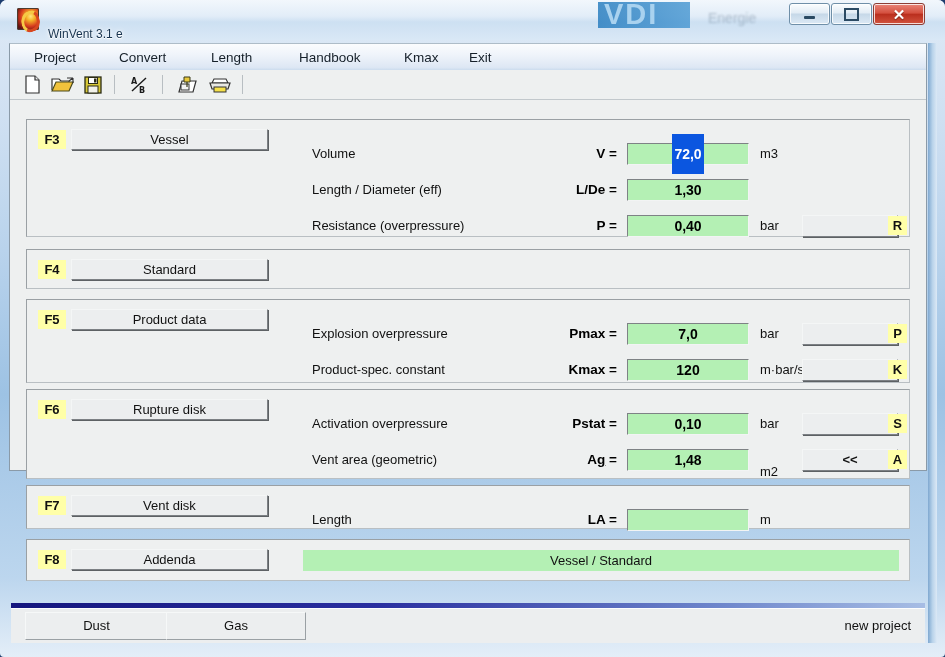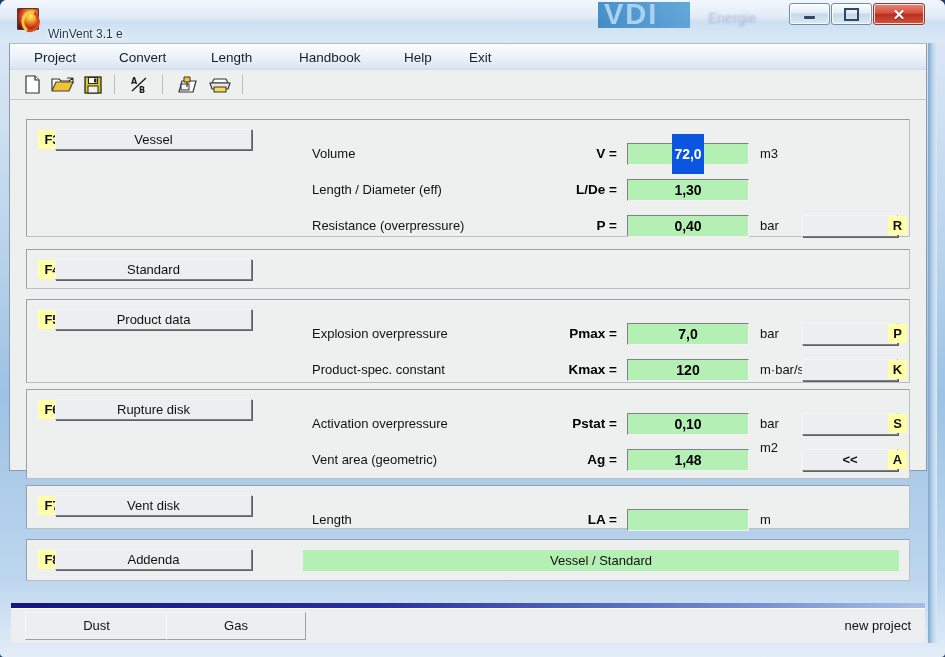--- a/index.html
+++ b/index.html
@@ -109,21 +109,21 @@
     background:#eef0f0;
     border:1px solid #9aa0a4;
     border-right-color:#b9bfc3;border-bottom-color:#b9bfc3;
   }
   .fkey{
     position:absolute;left:11px;width:28px;height:19px;
     background:#ffffa8;color:#111;
     font-size:13px;font-weight:bold;text-align:center;line-height:19px;
   }
   .mainbtn{
-    position:absolute;left:28px;width:197px;height:21px;box-sizing:border-box;
+    position:absolute;left:44px;width:197px;height:21px;box-sizing:border-box;
     background:#eceeef;
     border:1px solid #f4f6f6;
     border-right-color:#7c8084;border-bottom-color:#7c8084;
     box-shadow:1px 1px 0 0 #5d6164;
     font-size:13px;color:#111;text-align:center;line-height:19px;
     cursor:default;
   }
   .lbl{
     position:absolute;font-size:13px;color:#111;white-space:nowrap;
   }
@@ -224,21 +224,21 @@
     </div>
   </div>
 
   <div id="client">
 
     <div id="menubar">
         <div class="menu-item" style="left: 20px;">Project</div>
         <div class="menu-item" style="left: 105px;">Convert</div>
         <div class="menu-item" style="left: 197px;">Length</div>
         <div class="menu-item" style="left: 285px;">Handbook</div>
-        <div class="menu-item" style="left: 390px;">Help</div>
+        <div class="menu-item" style="left: 390px;">Kmax</div>
         <div class="menu-item" style="left: 455px;">Exit</div>
       </div>
 
     <div id="toolbar">
       <div class="tb-icon" style="left:10px">
         <svg width="24" height="21" viewBox="0 0 24 21">
           <path d="M6 2 h9 l4 4 v13 h-13 z" fill="#ffffff" stroke="#333" stroke-width="1.2"></path>
           <path d="M15 2 v4 h4" fill="#e8e8e8" stroke="#333" stroke-width="1.2"></path>
         </svg>
       </div>
@@ -341,21 +341,21 @@
             <div class="field">0,10</div>
           </div>
           <div class="unit" style="left: 733px; top: 26px;">bar</div>
           <div class="grybtn" style="left: 775px; top: 23px;"> </div>
           <div class="letterbtn" style="left: 861px; top: 24px;">S</div>
           <div class="lbl" style="left: 285px; top: 62px;">Vent area  (geometric)</div>
           <div class="sym" style="left: 480px; width: 110px; top: 62px;">A<u>g</u> =</div>
           <div class="fieldwrap" style="left: 600px; top: 59px;">
             <div class="field">1,48</div>
           </div>
-          <div class="unit" style="left: 733px; top: 50px;">m2</div>
+          <div class="unit" style="left: 733px; top: 74px;">m2</div>
           <div class="grybtn" style="left: 775px; top: 59px;">&lt;&lt;</div>
           <div class="letterbtn" style="left: 861px; top: 60px;">A</div>
         </div>
         <div class="panel" style="top: 441px; height: 44px;">
           <div class="fkey" style="top: 10px;">F7</div>
           <div class="mainbtn" style="top: 9px;">Vent disk</div>
           <div class="lbl" style="left: 285px; top: 26px;">Length</div>
           <div class="sym" style="left: 480px; width: 110px; top: 26px;">LA =</div>
           <div class="fieldwrap" style="left: 600px; top: 23px;">
             <div class="field"></div>

